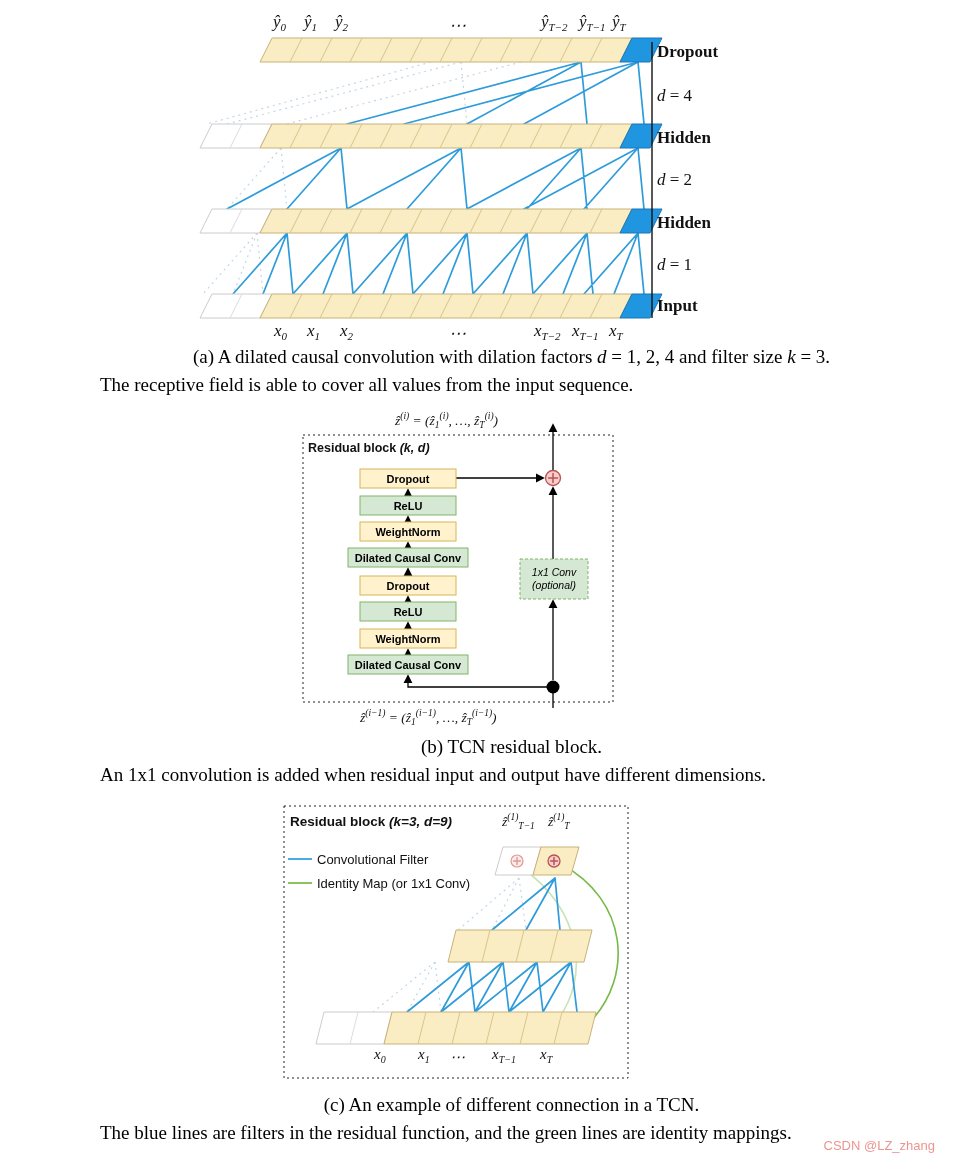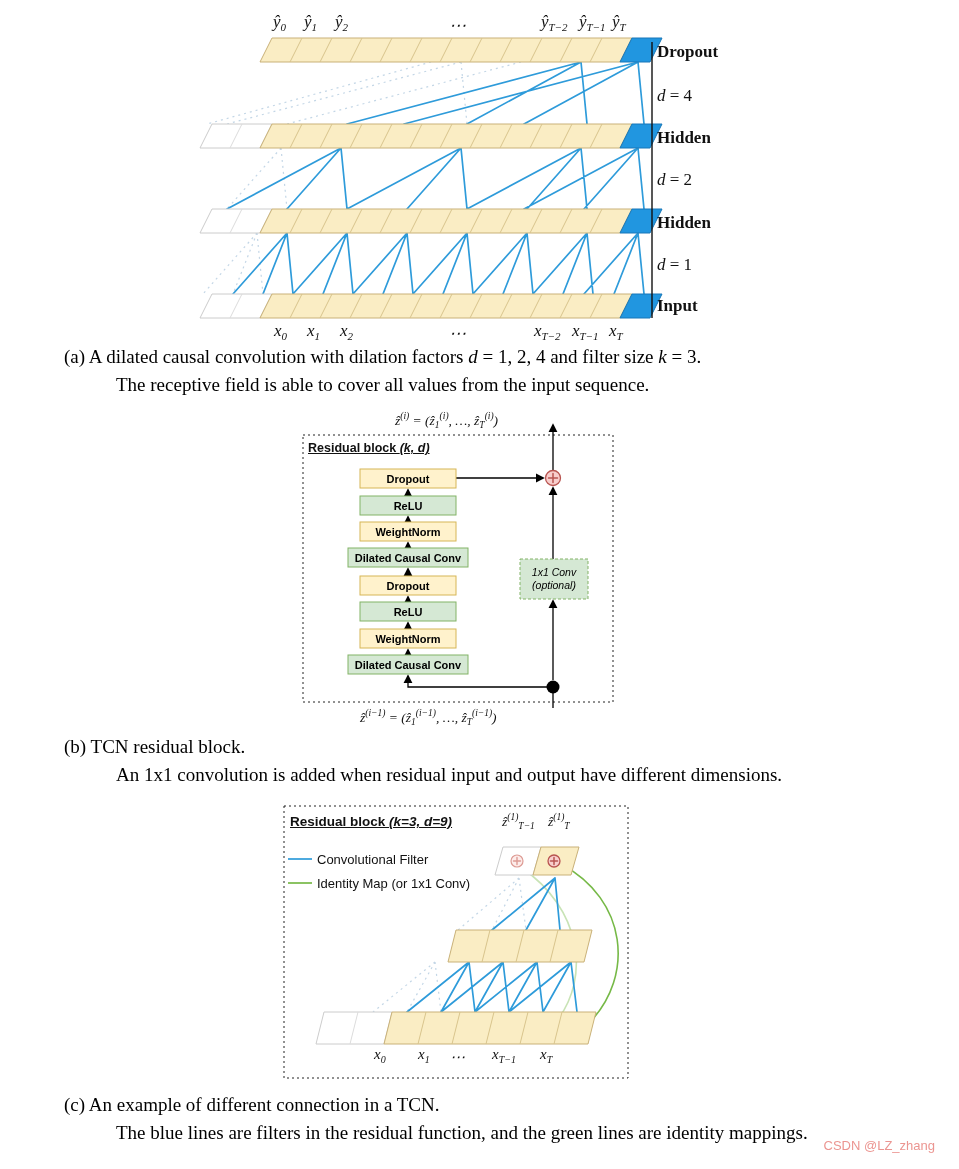--- a/index.html
+++ b/index.html
@@ -33,27 +33,27 @@
   .greenarc{fill:none;stroke-width:1.6;stroke-linecap:round;}
   .legendtxt{font:13px "Liberation Sans",sans-serif;fill:#111;}
 
   
   .mlbl{position:absolute;font:italic 17px "Liberation Serif",serif;white-space:nowrap;}
   .mlbl sub{font-size:11px;}
   .mlbl-sm{position:absolute;font:italic 15px "Liberation Serif",serif;white-space:nowrap;}
   .mlbl-sm sub{font-size:10px;}
   .rlbl-b{position:absolute;font:bold 17px "Liberation Serif",serif;white-space:nowrap;}
   .rlbl-i{position:absolute;font:17px "Liberation Serif",serif;white-space:nowrap;}
-  .bt{position:absolute;font:bold 12.5px "Liberation Sans",sans-serif;white-space:nowrap;text-decoration:underline;}
+  .bt{position:absolute;font:bold 12.5px "Liberation Sans",sans-serif;white-space:nowrap;}
   .bt-c{font-size:13.5px;}
   .bmath{position:absolute;font:italic 13.5px "Liberation Serif",serif;white-space:nowrap;}
   .bmath sup,.bmath sub{font-size:9.5px;}
   .cap{position:absolute;font:19px "Liberation Serif",serif;color:#000;width:895px;}
-  .cap .l2{margin-left:52px;margin-top:6px;white-space:nowrap;}
-  .cap .l1{white-space:nowrap;}
+  .cap .l2{margin-left:36px;margin-top:6px;white-space:nowrap;}
+  .cap .l1{white-space:nowrap;text-align:center;}
   .watermark{position:absolute;right:24px;top:1138px;font:13px "Liberation Sans",sans-serif;opacity:.85;}
 </style>
 </head>
 <body>
 
 <div class="page">
 
   <section style="position:absolute;left:0;top:0;width:959px;height:345px;">
     <svg width="959" height="345" viewBox="0 0 959 345">
 

